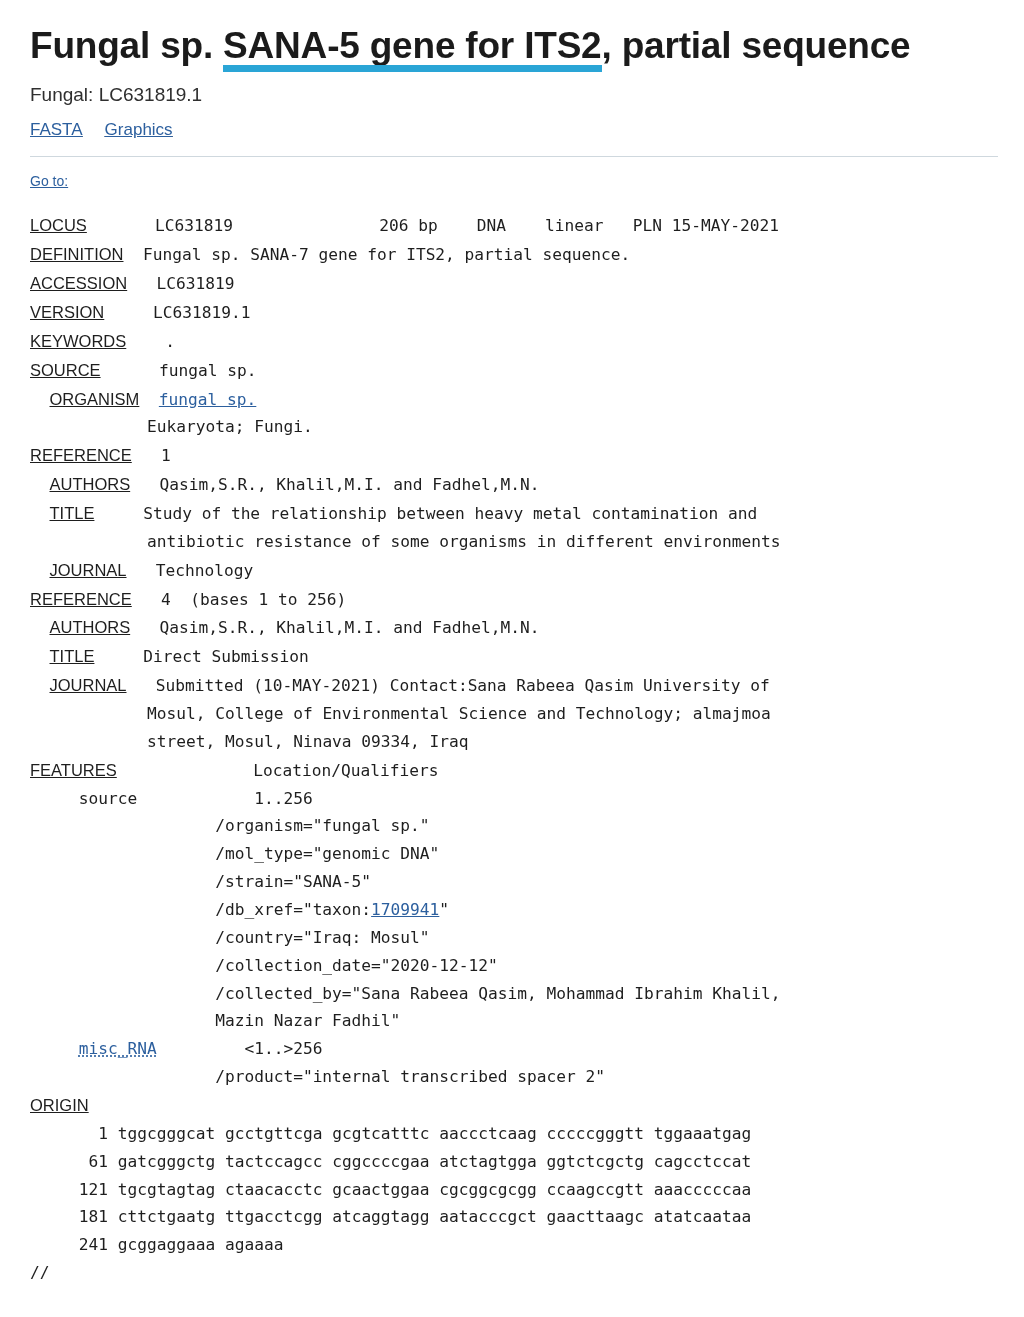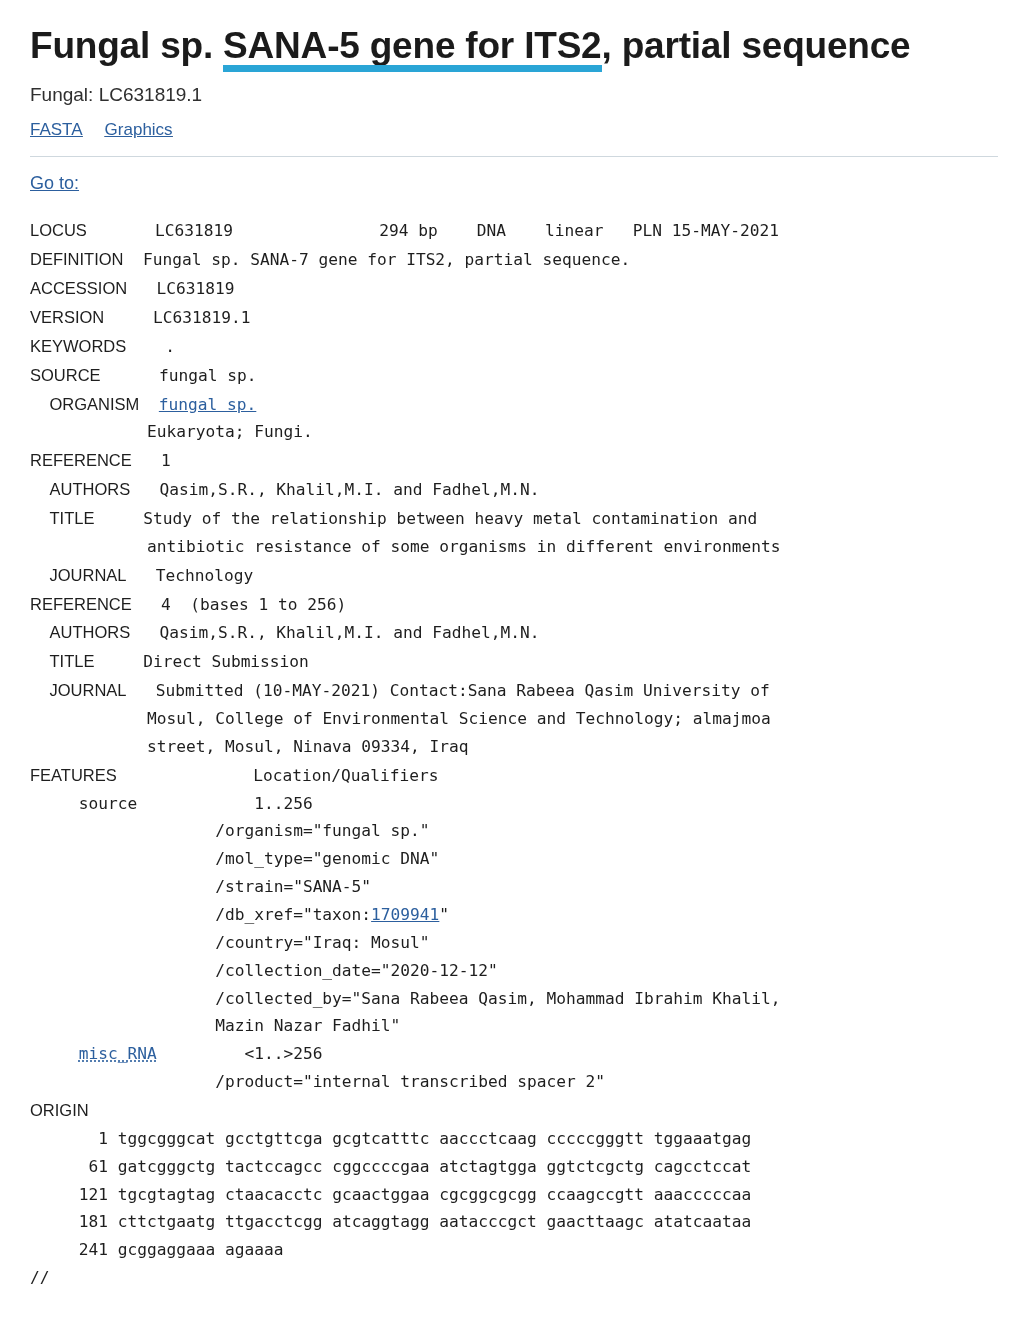--- a/index.html
+++ b/index.html
@@ -57,40 +57,41 @@
     margin-right: 22px;
     cursor: pointer;
   }
   .rule {
     border: 0;
     border-top: 1px solid #cfd8de;
     margin: 16px 0 0 0;
   }
   .goto {
     margin-top: 16px;
-    font-size: 18px;
+    font-size: 14px;
   }
   .goto a {
     color: #2c5f9e;
     text-decoration: underline;
     cursor: pointer;
   }
   
   pre.gb {
     font-family: "DejaVu Sans Mono", "Liberation Mono", monospace;
     font-size: 16.2px;
     line-height: 1.72;
     color: #1e1e1e;
     margin: 22px 0 0 0;
     white-space: pre;
     letter-spacing: 0px;
   }
   pre.gb .key {
     font-family: "Liberation Sans", sans-serif;
     font-size: 16.5px;
+    text-decoration: underline;
   }
   pre.gb a {
     color: #2c5f9e;
     text-decoration: underline;
     cursor: pointer;
   }
   pre.gb .dotted {
     color: #2c5f9e;
     text-decoration: underline;
     text-decoration-style: dotted;
@@ -109,21 +110,21 @@
   <div class="linkbar">
     <a>FASTA</a><a>Graphics</a>
   </div>
 
   <hr class="rule">
 
   <div class="goto">
     <a>Go to:</a>
   </div>
 
-<pre class="gb"><span class="key">LOCUS</span>       <span>LC631819</span>               <span>294 bp</span>    <span>DNA</span>    <span>linear</span>   <span>PLN</span> <span>15-MAY-2021</span>
+<pre class="gb"><span class="key">LOCUS</span>       <span>LC631819</span>               <span>206 bp</span>    <span>DNA</span>    <span>linear</span>   <span>PLN</span> <span>15-MAY-2021</span>
 <span class="key">DEFINITION</span>  <span>Fungal sp. SANA-7 gene for ITS2, partial sequence.</span>
 <span class="key">ACCESSION</span>   <span>LC631819</span>
 <span class="key">VERSION</span>     <span>LC631819.1</span>
 <span class="key">KEYWORDS</span>    <span>.</span>
 <span class="key">SOURCE</span>      <span>fungal sp.</span>
   <span class="key">ORGANISM</span>  <a>fungal sp.</a>
             <span>Eukaryota; Fungi.</span>
 <span class="key">REFERENCE</span>   <span>1</span>
   <span class="key">AUTHORS</span>   <span>Qasim,S.R., Khalil,M.I. and Fadhel,M.N.</span>
   <span class="key">TITLE</span>     <span>Study of the relationship between heavy metal contamination and</span>

